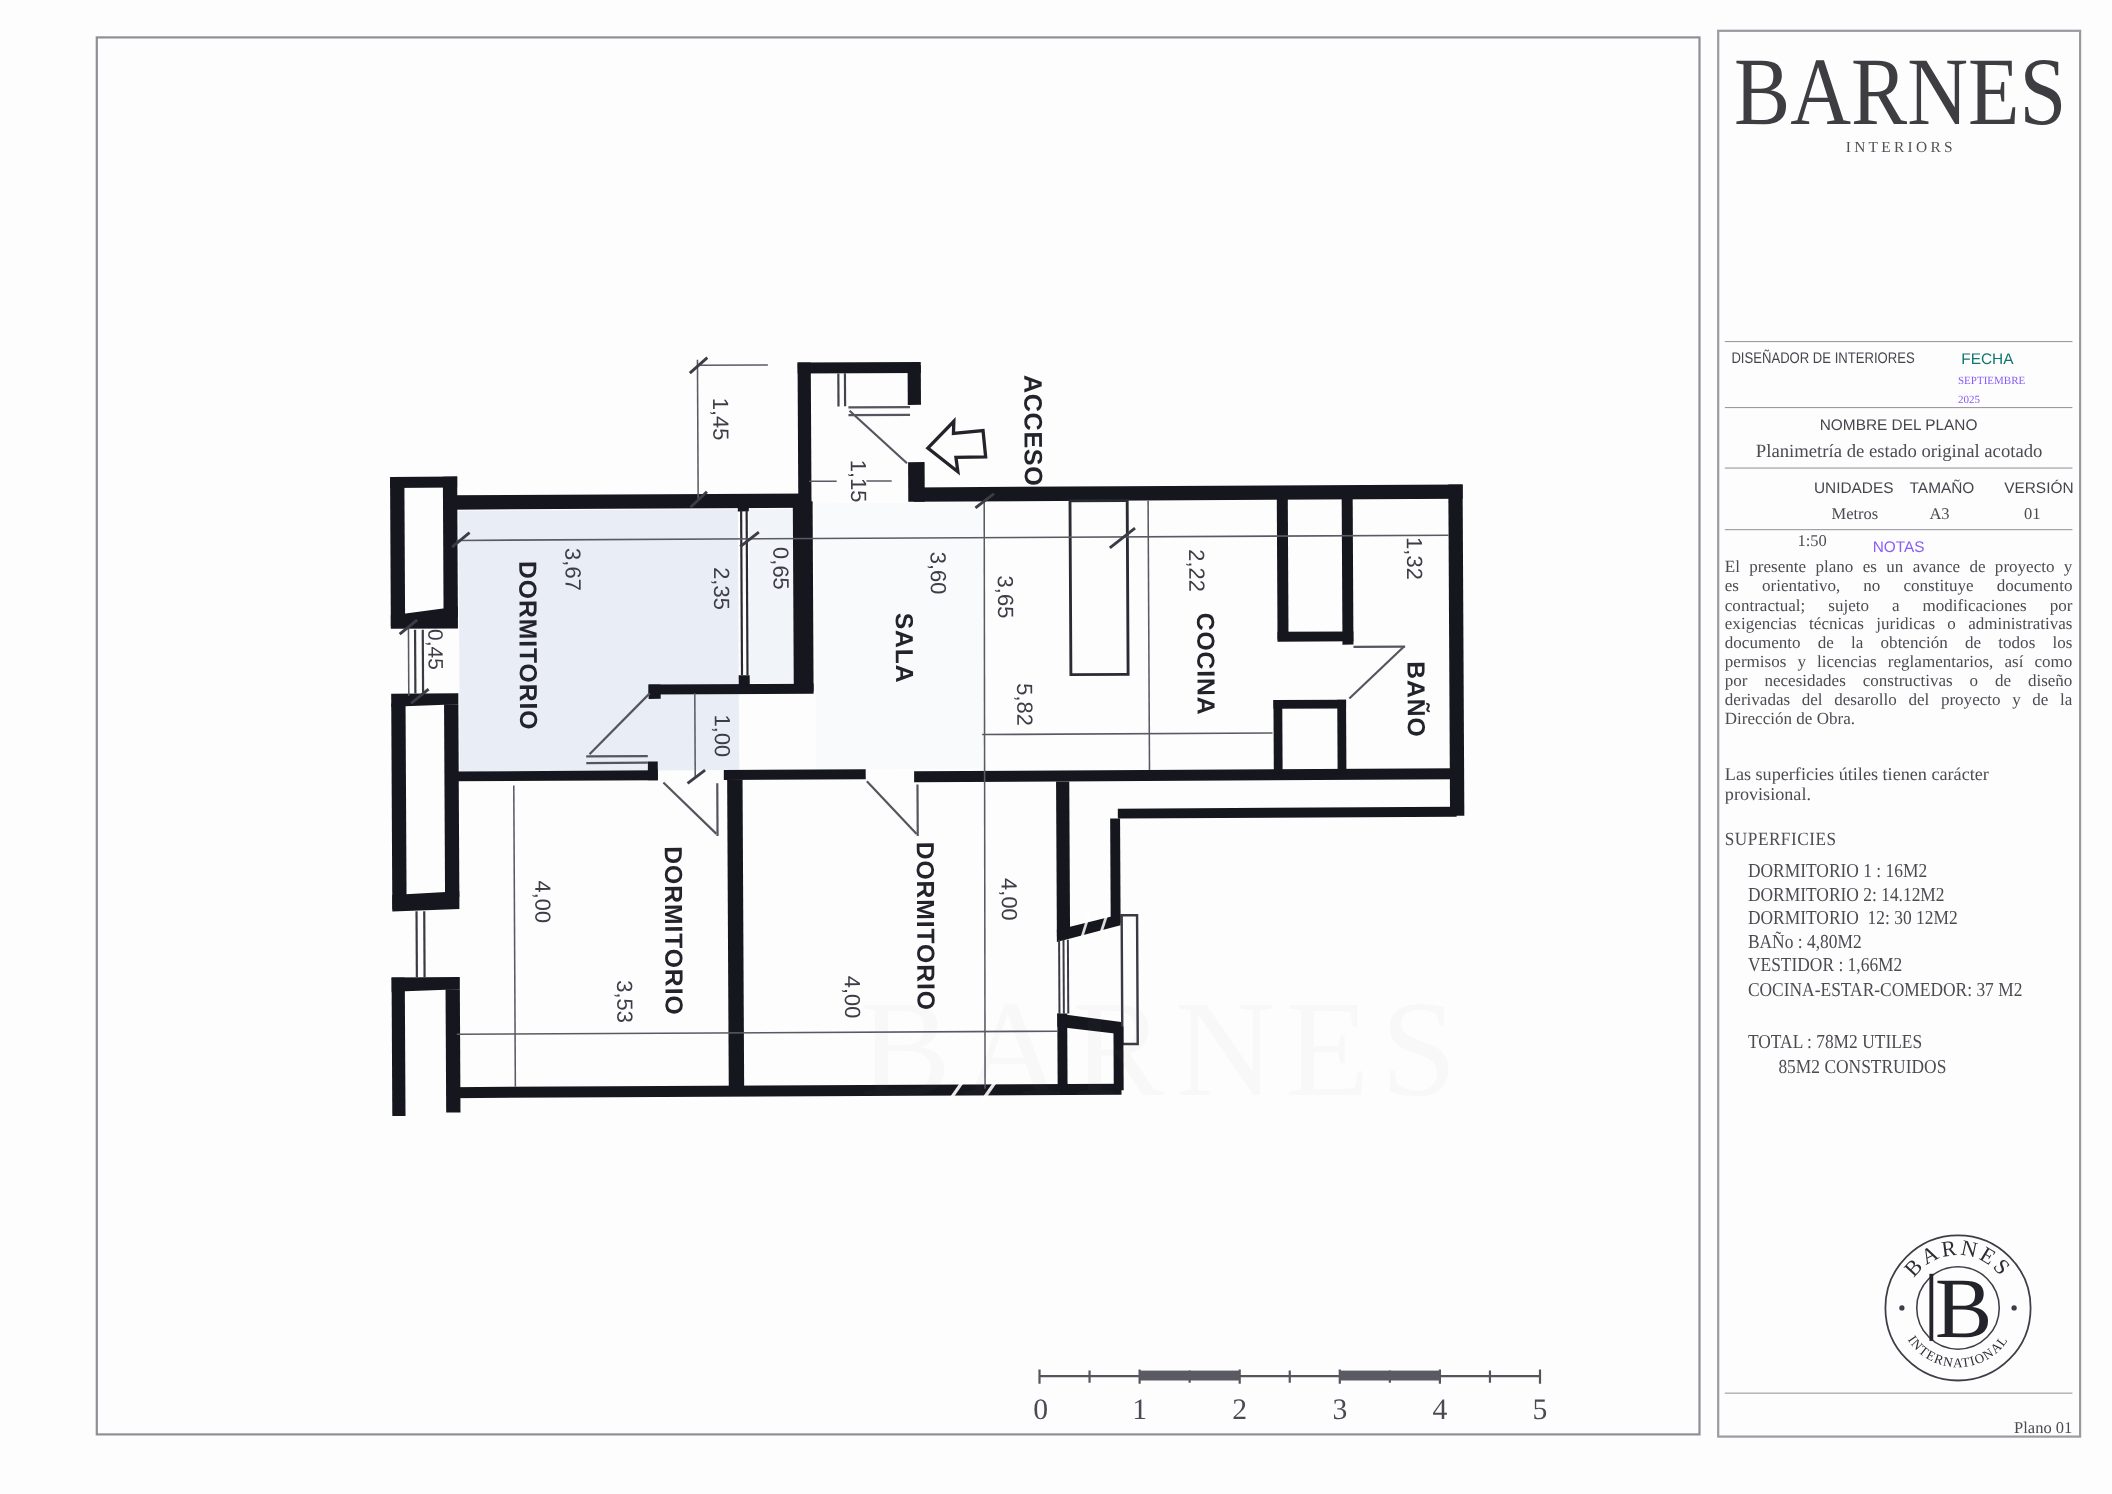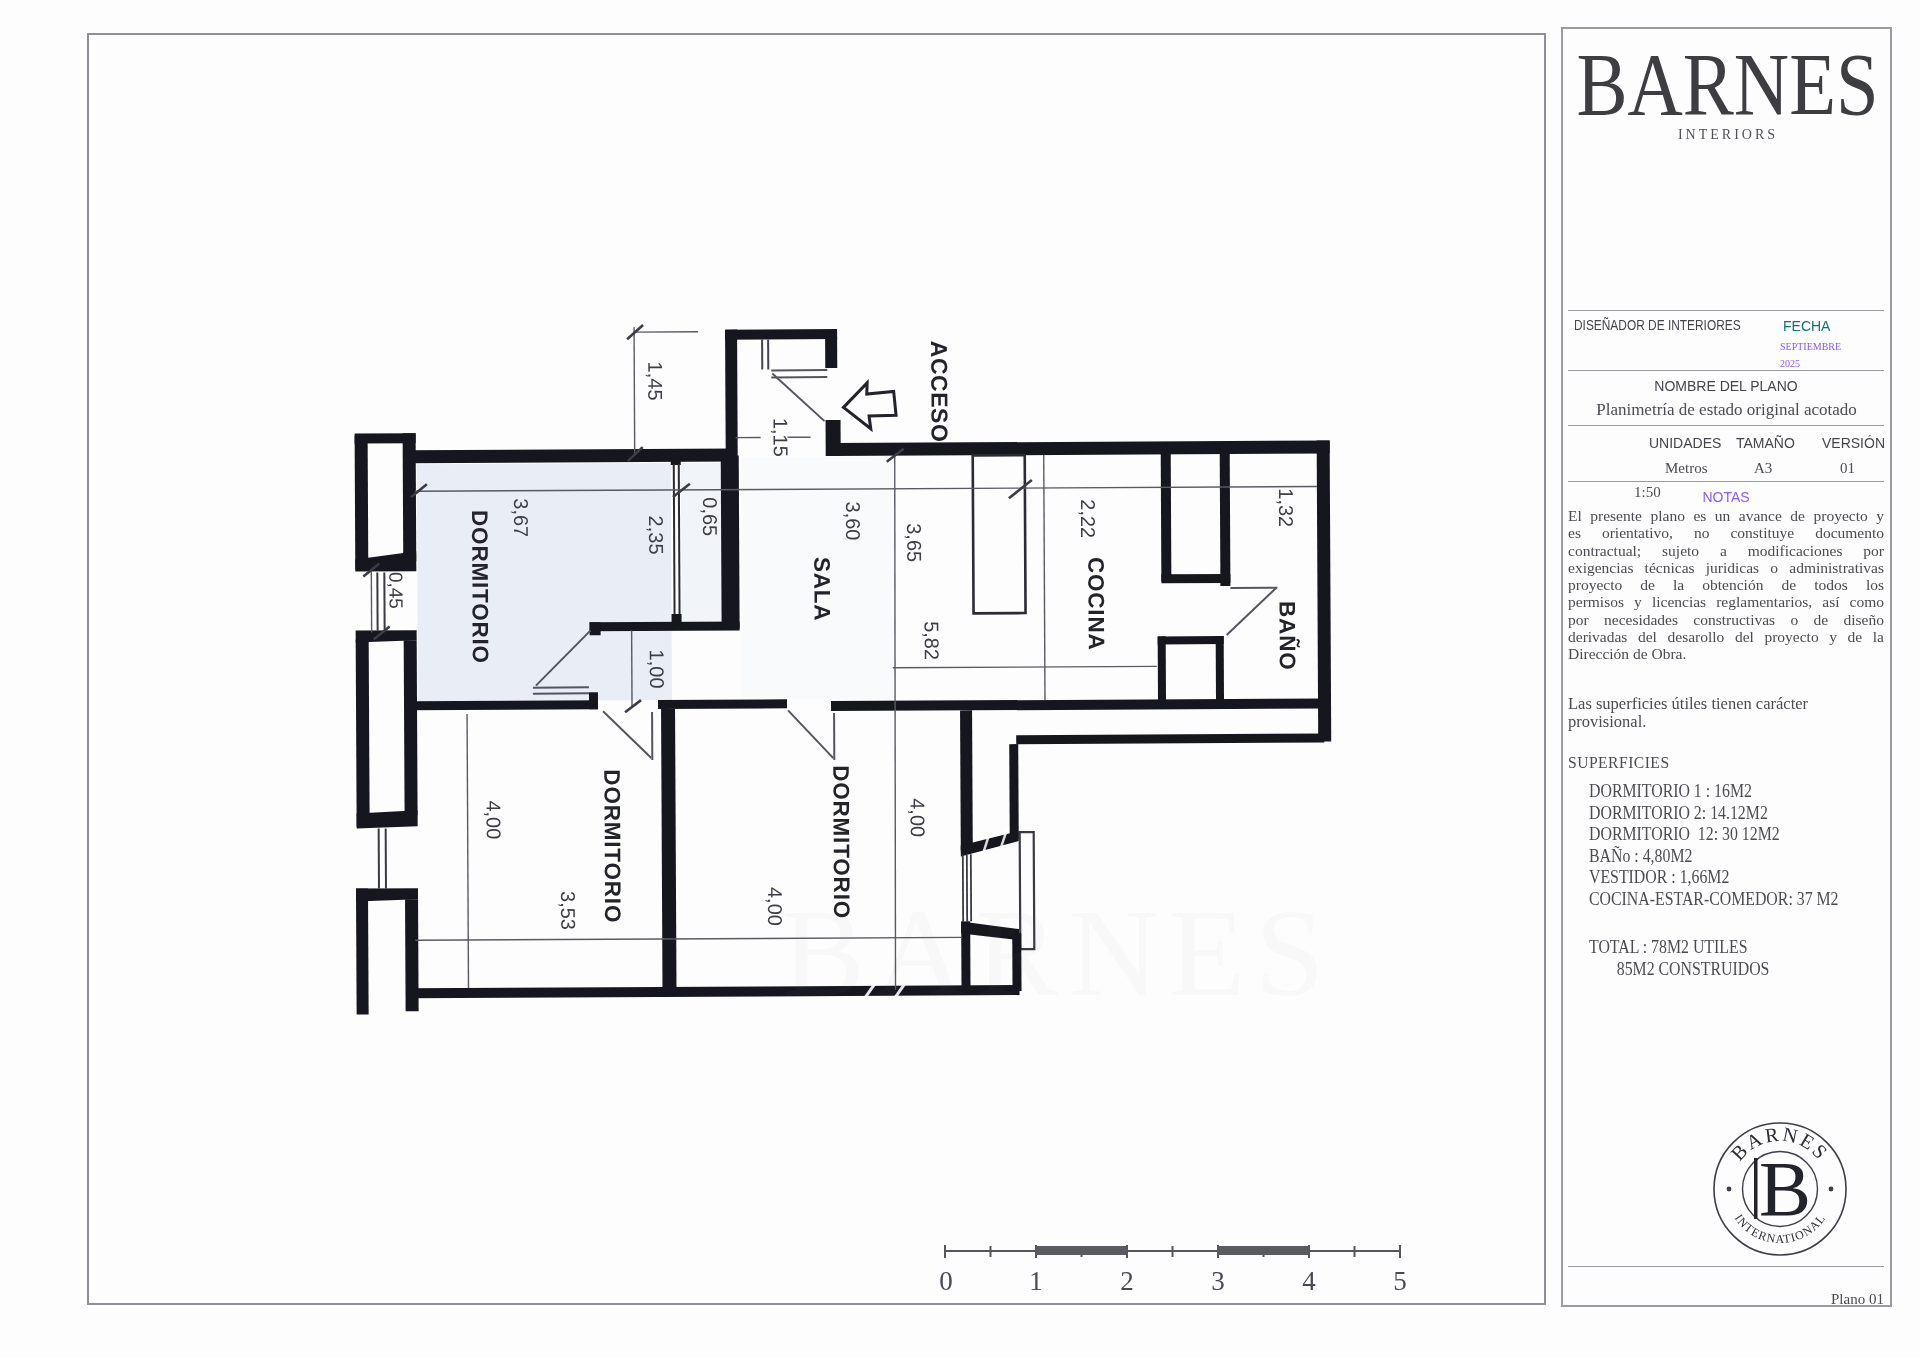--- a/index.html
+++ b/index.html
@@ -313,21 +313,21 @@
 
 <div class="abs" style="left:1568px;top:481px;width:316px;height:1px;background:#9a9aa1;"></div>
 
 <div class="abs" style="left:1561px;top:489px;width:330px;text-align:center;font-size:14px;color:#8b5cf6;">NOTAS</div>
 
 <div class="abs ser" style="left:1568px;top:507px;width:316px;font-size:15.5px;line-height:17.3px;color:#4b4b52;">
 <div style="text-align:justify;text-align-last:justify;">El presente plano es un avance de proyecto y</div>
 <div style="text-align:justify;text-align-last:justify;">es orientativo, no constituye documento</div>
 <div style="text-align:justify;text-align-last:justify;">contractual; sujeto a modificaciones por</div>
 <div style="text-align:justify;text-align-last:justify;">exigencias técnicas juridicas o administrativas</div>
-<div style="text-align:justify;text-align-last:justify;">proyecto de la obtención de todos los</div>
+<div style="text-align:justify;text-align-last:justify;">documento de la obtención de todos los</div>
 <div style="text-align:justify;text-align-last:justify;">permisos y licencias reglamentarios, así como</div>
 <div style="text-align:justify;text-align-last:justify;">por necesidades constructivas o de diseño</div>
 <div style="text-align:justify;text-align-last:justify;">derivadas del desarollo del proyecto y de la</div>
 <div>Dirección de Obra.</div>
 </div>
 
 <div class="abs ser" style="left:1568px;top:695px;width:316px;font-size:16.5px;line-height:17.5px;color:#4b4b52;">Las superficies útiles tienen carácter<br>provisional.</div>
 
 <div class="abs ser" style="left:1568px;top:753px;font-size:17px;color:#4b4b52;letter-spacing:0.5px;transform:scaleX(0.92);transform-origin:0 0;">SUPERFICIES</div>
 

